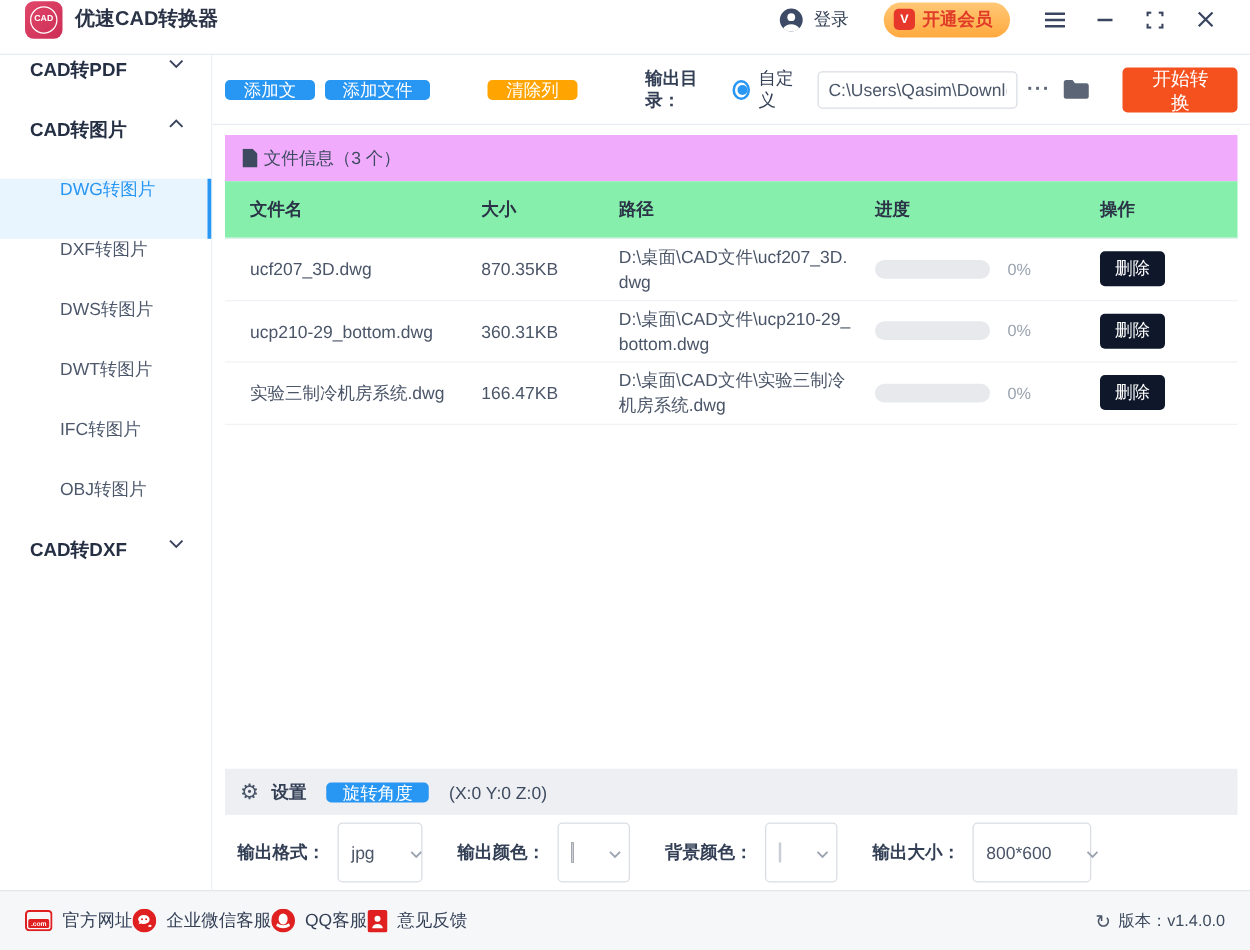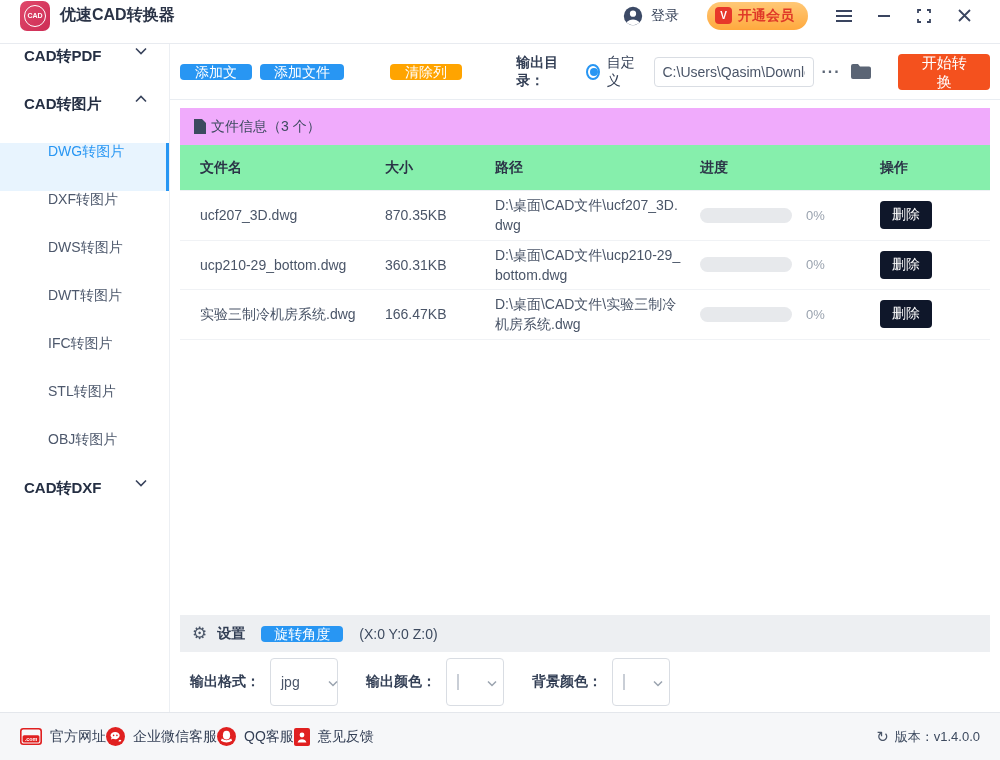--- a/index.html
+++ b/index.html
@@ -172,23 +172,20 @@
     <div class="side-item sub">
       <span>DWS转图片</span>
     </div>
     <div class="side-item sub">
       <span>DWT转图片</span>
     </div>
     <div class="side-item sub">
       <span>IFC转图片</span>
     </div>
     <div class="side-item sub">
-      <span>STL转图片</span>
-    </div>
-    <div class="side-item sub">
       <span>OBJ转图片</span>
     </div>
     <div class="side-item parent">
       <span>CAD转DXF</span>
       <span class="chev">
         <svg width="12" height="8" viewBox="0 0 12 8" fill="none" stroke-width="1.6">
             <path d="M1 1.5 L6 6.5 L11 1.5"></path>
           </svg>
       </span>
     </div>
@@ -299,20 +296,31 @@
         <span class="opt-label">背景颜色：</span>
         <div class="selectbox" style="width:58px">
           <span class="swatch" style="background: rgb(255, 255, 255);"></span>
           <span class="sel-chev" style="margin-left:auto">
             <svg width="10" height="7" viewBox="0 0 10 7" fill="none" stroke-width="1.5">
                 <path d="M1 1.5 L5 5.5 L9 1.5"></path>
               </svg>
           </span>
         </div>
       </div>
+      <div class="opt-group">
+        <span class="opt-label">输出大小：</span>
+        <div class="selectbox" style="width:95px">
+          <span>800*600</span>
+          <span class="sel-chev" style="margin-left:auto">
+            <svg width="10" height="7" viewBox="0 0 10 7" fill="none" stroke-width="1.5">
+                <path d="M1 1.5 L5 5.5 L9 1.5"></path>
+              </svg>
+          </span>
+        </div>
+      </div>
     </div>
   </div>
 </div>
 
 <div class="footer">
   <div class="foot-link">
     <svg width="22" height="17" viewBox="0 0 22 17">
       <rect x="0.8" y="0.8" width="20.4" height="15.4" rx="2.5" fill="none" stroke="#e02020" stroke-width="1.6"></rect>
       <rect x="2.6" y="7.2" width="16.8" height="7.2" rx="1.5" fill="#e02020"></rect>
       <text x="11" y="12.8" font-size="5.4" font-weight="bold" fill="#fff" text-anchor="middle" font-family="Liberation Sans,sans-serif">.com</text>

